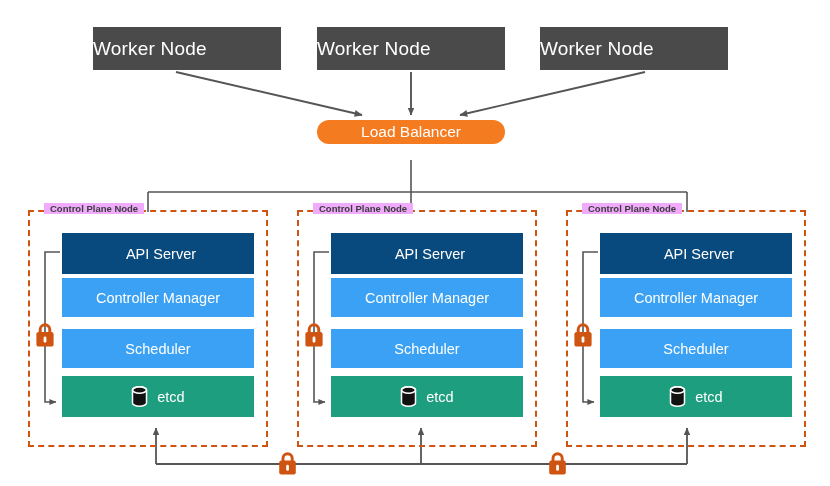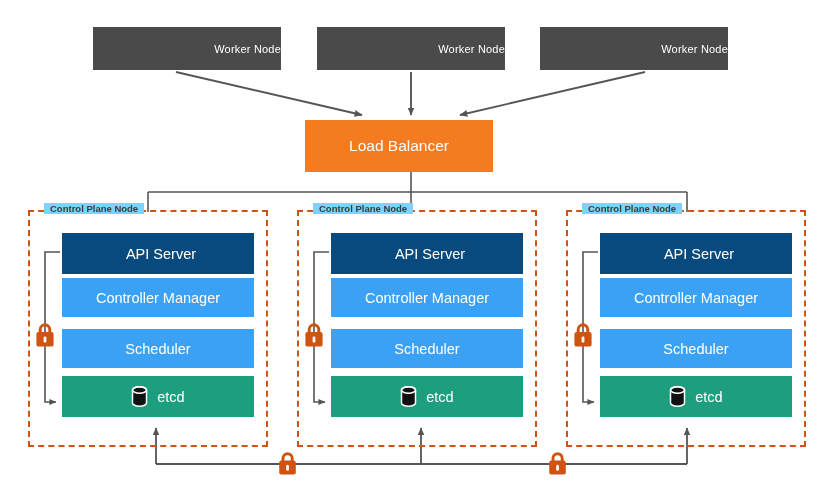--- a/index.html
+++ b/index.html
@@ -9,38 +9,39 @@
     font-family:"Liberation Sans", sans-serif;
     overflow:hidden;
     position:relative;
   }
   #stage{position:absolute;inset:0;width:830px;height:486px;}
   svg.wires{position:absolute;left:0;top:0;width:830px;height:486px;pointer-events:none;}
 
   .worker-node{
     position:absolute;width:188px;height:43px;
     background:#4a4a4a;color:#ffffff;
-    display:flex;align-items:center;justify-content:flex-end;
-    font-size:11px;letter-spacing:.2px;
+    display:flex;align-items:center;justify-content:flex-start;
+    font-size:19px;letter-spacing:.2px;
   }
   .load-balancer{
-    position:absolute;left:305px;top:120px;width:188px;height:52px;
+    position:absolute;left:317px;top:120px;width:188px;height:24px;
     background:#f47b20;color:#ffffff;
     display:flex;align-items:center;justify-content:center;
     font-size:15.5px;
+    border-radius:14px;
   }
 
   .cp-node{
     position:absolute;top:210px;width:240px;height:237px;
     border:2px dashed #cf5311;
     box-sizing:border-box;
   }
   .cp-label{
     position:absolute;top:-9px;left:14px;
-    background:#7dd3fc;padding:0 6px;
+    background:#f0abfc;padding:0 6px;
     font-size:9.5px;color:#3b3b3b;white-space:nowrap;
     font-weight:600;
   }
   .cp-stack{
     position:absolute;left:32px;top:21px;width:192px;
   }
   .cp-box{
     width:192px;color:#ffffff;
     display:flex;align-items:center;justify-content:center;
     font-size:14.5px;box-sizing:border-box;

